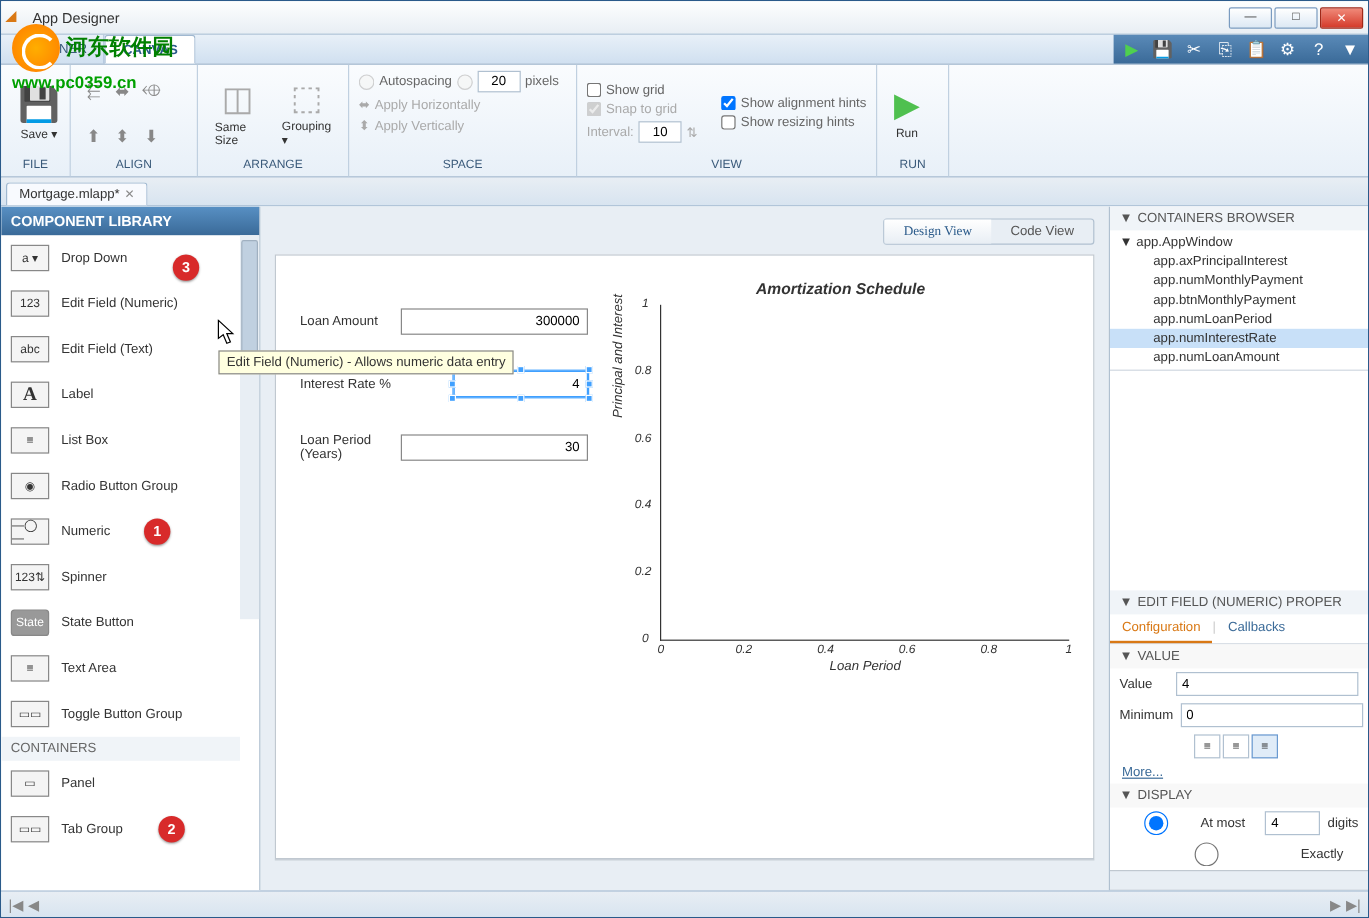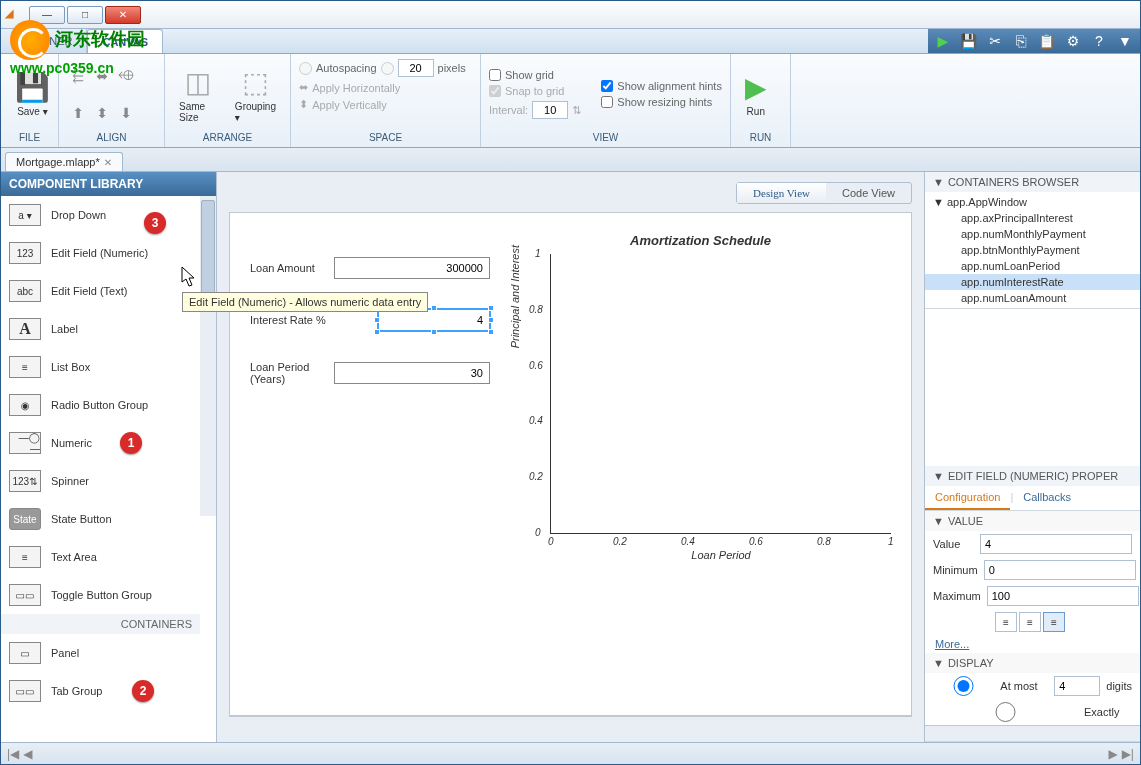--- a/index.html
+++ b/index.html
@@ -37,21 +37,21 @@
 .riboption { display:flex; align-items:center; gap:4px; font-size:11px; color:#666; padding:1px 0; }
 .riboption input[type=text] { width:36px; height:18px; border:1px solid #b0c0d0; padding:0 3px; text-align:center; font-size:11px; }
 .riboption input[type=checkbox] { width:12px; height:12px; }
 
 .doctabs { height: 24px; background: linear-gradient(#e8eef4,#d8e4f0); border-bottom:1px solid #a0b8d0; display:flex; align-items:flex-end; padding-left:4px; }
 .doctab { padding: 3px 10px; background:#f8fafe; border: 1px solid #a0b8d0; border-bottom:none; border-radius:3px 3px 0 0; font-size:11px; display:flex; align-items:center; gap:4px; }
 .doctab .x { color:#888; font-size:10px; }
 
 .mainarea { flex:1; display:flex; background:#e8eef4; overflow:hidden; }
 
-.leftpanel { width: 216px; background:#fff; display:flex; flex-direction:column; border-right:1px solid #b0c0d0; position:relative;text-align:right; }
+.leftpanel { width: 216px; background:#fff; display:flex; flex-direction:column; border-right:1px solid #b0c0d0; position:relative; }
 .panelhead { height:24px; background: linear-gradient(#5890c4,#3a6a98); color:#fff; font-size:12px; font-weight:bold; padding:0 8px; display:flex; align-items:center; }
 .leftpanel .scroll { position:absolute; right:0; top:24px; width:16px; height:320px; background:#e8eef4; }
 .leftpanel .thumb { position:absolute; right:1px; top:28px; width:14px; height:100px; background:#c0d0e0; border:1px solid #a0b0c0; border-radius:2px; }
 .complist { flex:1; overflow:hidden; padding-right:16px; }
 .compitem { height:38px; display:flex; align-items:center; gap:10px; padding:0 8px; cursor:pointer; position:relative; }
 .compitem .cicon { width:32px; height:22px; border:1px solid #888; background:#f4f4f4; display:flex; align-items:center; justify-content:center; font-size:10px; }
 .compitem .clabel { font-size:11px; }
 .sechead { padding:4px 8px; font-size:11px; color:#666; background:#f0f4f8; }
 .badge { position:absolute; width:22px; height:22px; border-radius:50%; background:#d82a2a; color:#fff; display:flex;align-items:center;justify-content:center;font-weight:bold;font-size:12px; box-shadow:0 1px 2px rgba(0,0,0,0.4); }
 
@@ -100,20 +100,21 @@
 .statusbar .spacer { flex:1; }
 
 .scrollh { height:16px; background:#e8eef4; border-top:1px solid #c0c8d0; position:relative; }
 </style>
 </head>
 <body>
 
 <div class="window">
   <div class="titlebar">
     <span class="ticon">◢</span>
+    <span class="title">App Designer</span>
     <div class="winbtn">—</div>
     <div class="winbtn">□</div>
     <div class="winbtn close">✕</div>
   </div>
 
   <div class="watermark">
     <span class="logo"></span>
     <span class="cn">河东软件园</span>
     <span class="url">www.pc0359.cn</span>
   </div>
@@ -388,24 +389,20 @@
             <span>VALUE</span>
           </div>
         <div class="proprow">
             <label>Value</label>
             <input value="4" style="">
           </div>
         <div class="proprow">
             <label>Minimum</label>
             <input value="0" style="">
           </div>
-        <div class="proprow">
-            <label>Maximum</label>
-            <input value="100" style="">
-          </div>
         <div class="alignbtns">
           <div class="alignbtn">≡</div>
           <div class="alignbtn">≡</div>
           <div class="alignbtn active">≡</div>
         </div>
         <div class="proprow">
             <a href="#" style="color:#3a6a98;font-size:11px;padding-left:2px">More...</a>
           </div>
         <div class="rsechead" style="background:#f8f8f8">
             <span>▼</span>

